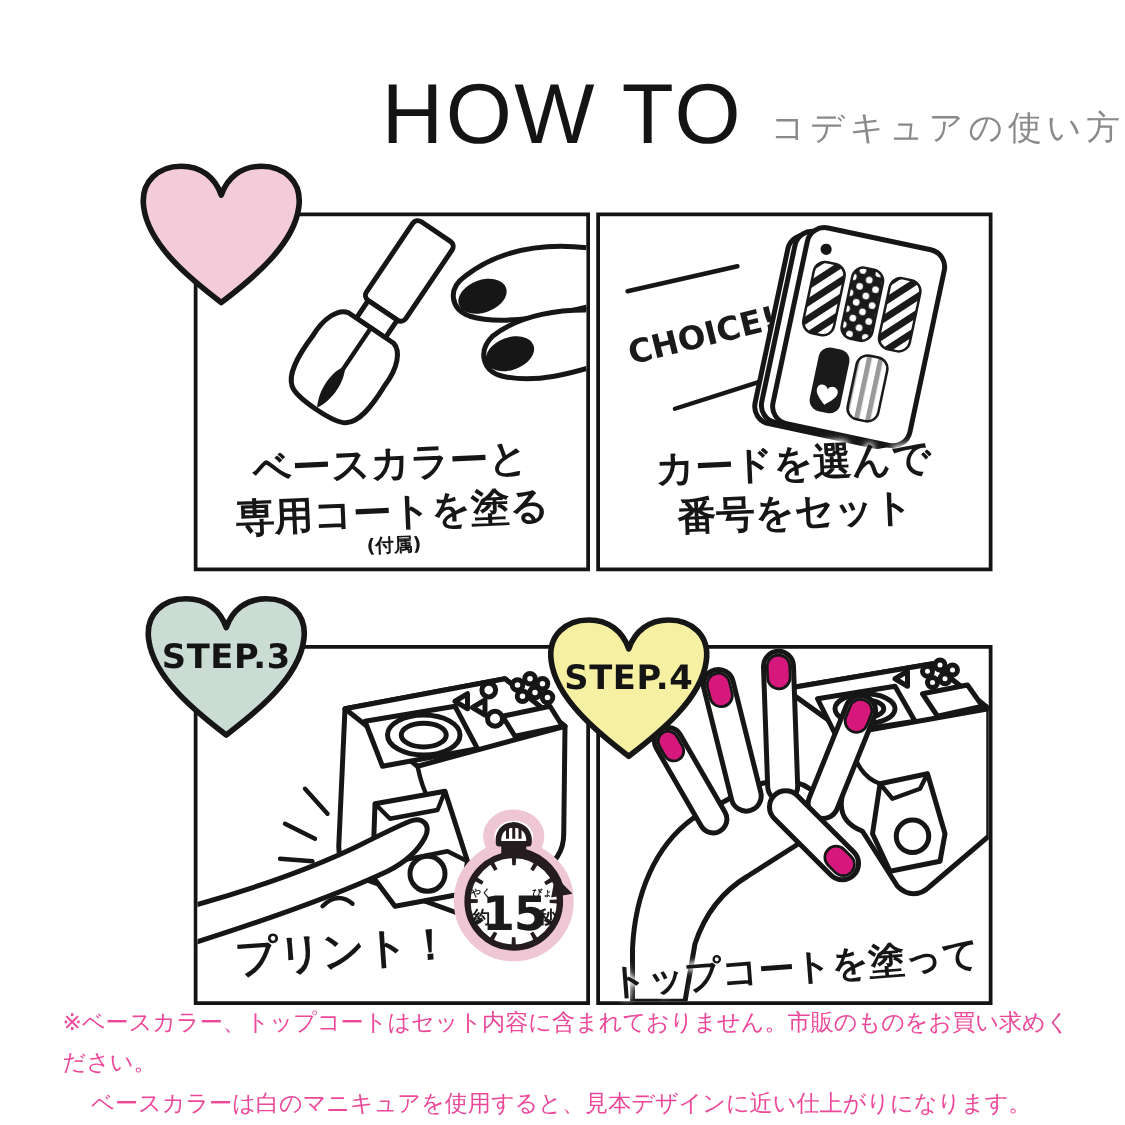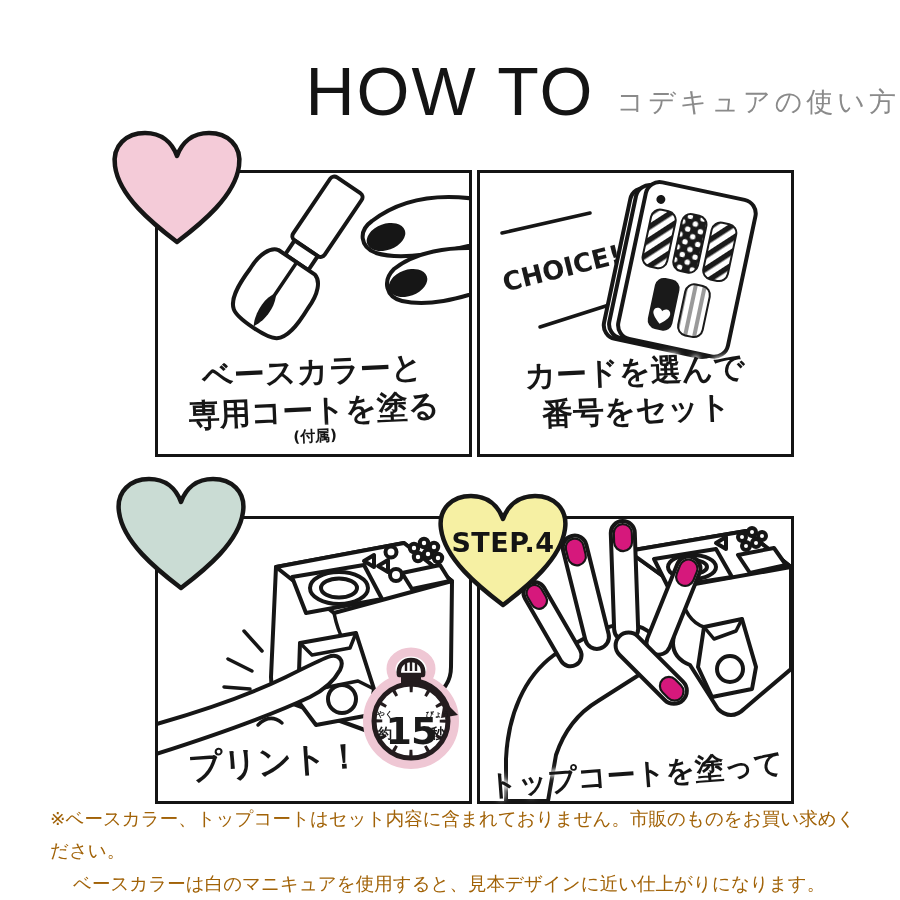--- a/index.html
+++ b/index.html
@@ -49,21 +49,21 @@
   .caption-2 { bottom:24px; transform:rotate(-2.5deg); }
   .caption-3 {
     bottom:18px; left:14px; right:auto; width:205px; font-size:34px;
     transform:rotate(-4deg);
   }
   .caption-4 { bottom:8px; font-size:29px; }
   .caption-4 .cap-line-a { display:inline-block; transform:rotate(-4.5deg); }
 
   .footnotes {
     position:absolute; left:50px; top:803px; right:30px;
-    font-size:18.5px; line-height:1.75; color:#a16207; font-weight:500;
+    font-size:18.5px; line-height:1.75; color:#ec4899; font-weight:500;
   }
   .footnotes .fn-line-2 { padding-left:23px; }
 
   .ill-stroke { fill:#ffffff; stroke:#161616; stroke-width:4; stroke-linejoin:round; stroke-linecap:round; }
   .ill-line   { fill:none;    stroke:#161616; stroke-width:3.5; stroke-linejoin:round; stroke-linecap:round; }
   .ill-fill   { fill:#161616; stroke:none; }
   text.svg-label { font-family:"DejaVu Sans",sans-serif; fill:#1a1a1a; }
 </style>
 </head>
 <body>
@@ -245,20 +245,21 @@
 
   <div class="heart heart-1">
     <svg viewBox="0 0 142 130">
       <path d="M71 118 C 46 99, 13 72, 9 42 C 6 21, 21 9, 39 9 C 55 9, 66 18, 71 32 C 76 18, 87 9, 103 9 C 121 9, 136 21, 133 42 C 129 72, 96 99, 71 118 Z" fill="#f4cbd8" stroke="#161616" stroke-width="4.5" stroke-linejoin="round"></path>
     </svg>
   </div>
   <div class="heart heart-3">
     <svg viewBox="0 0 142 130">
       <path d="M71 118 C 46 99, 13 72, 9 42 C 6 21, 21 9, 39 9 C 55 9, 66 18, 71 32 C 76 18, 87 9, 103 9 C 121 9, 136 21, 133 42 C 129 72, 96 99, 71 118 Z" fill="#cadcd4" stroke="#161616" stroke-width="4.5" stroke-linejoin="round"></path>
     </svg>
+    <span class="badge-label">STEP.3</span>
   </div>
   <div class="heart heart-4">
     <svg viewBox="0 0 142 130">
       <path d="M71 118 C 46 99, 13 72, 9 42 C 6 21, 21 9, 39 9 C 55 9, 66 18, 71 32 C 76 18, 87 9, 103 9 C 121 9, 136 21, 133 42 C 129 72, 96 99, 71 118 Z" fill="#f6f0a3" stroke="#161616" stroke-width="4.5" stroke-linejoin="round"></path>
     </svg>
     <span class="badge-label">STEP.4</span>
   </div>
 
   <div class="footnotes">
     <div class="fn-line-1">※ベースカラー、トップコートはセット内容に含まれておりません。市販のものをお買い求めください。</div>

